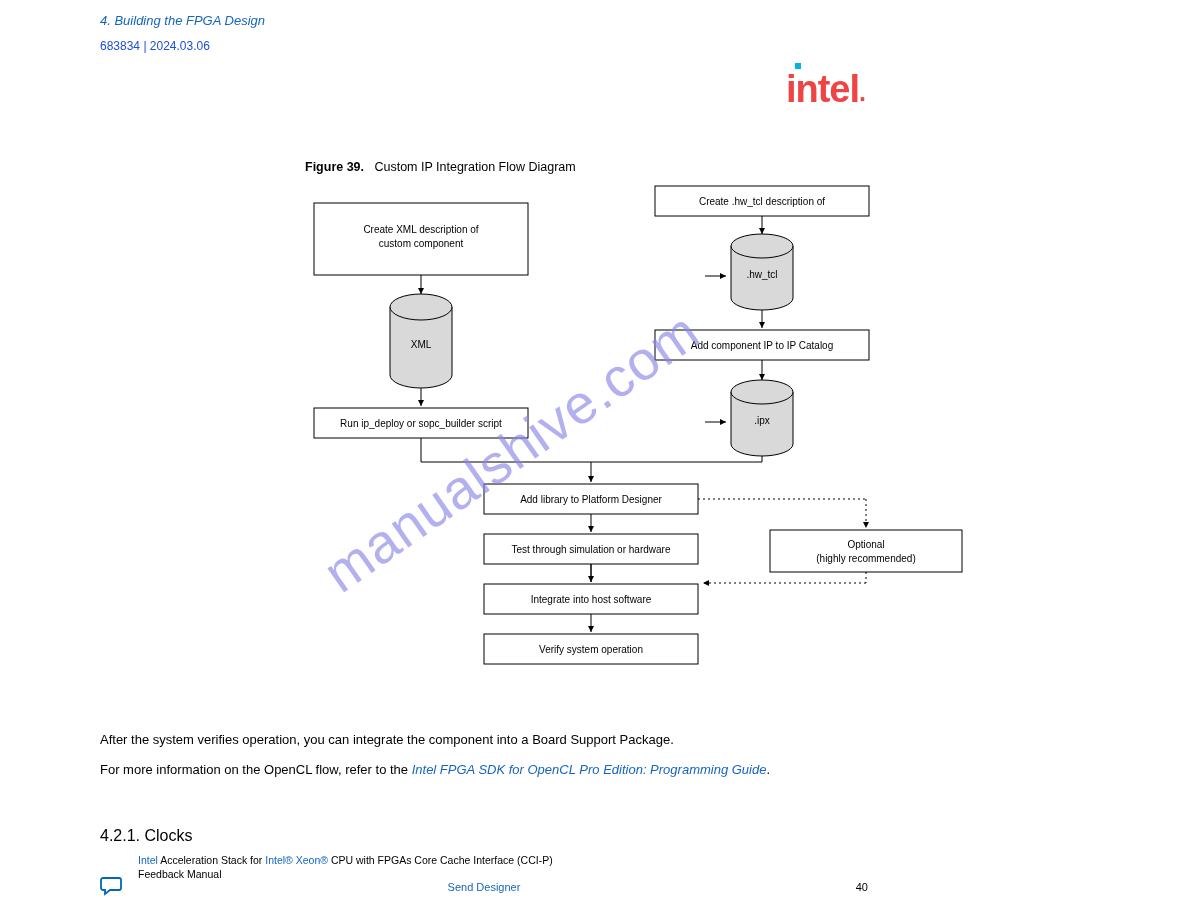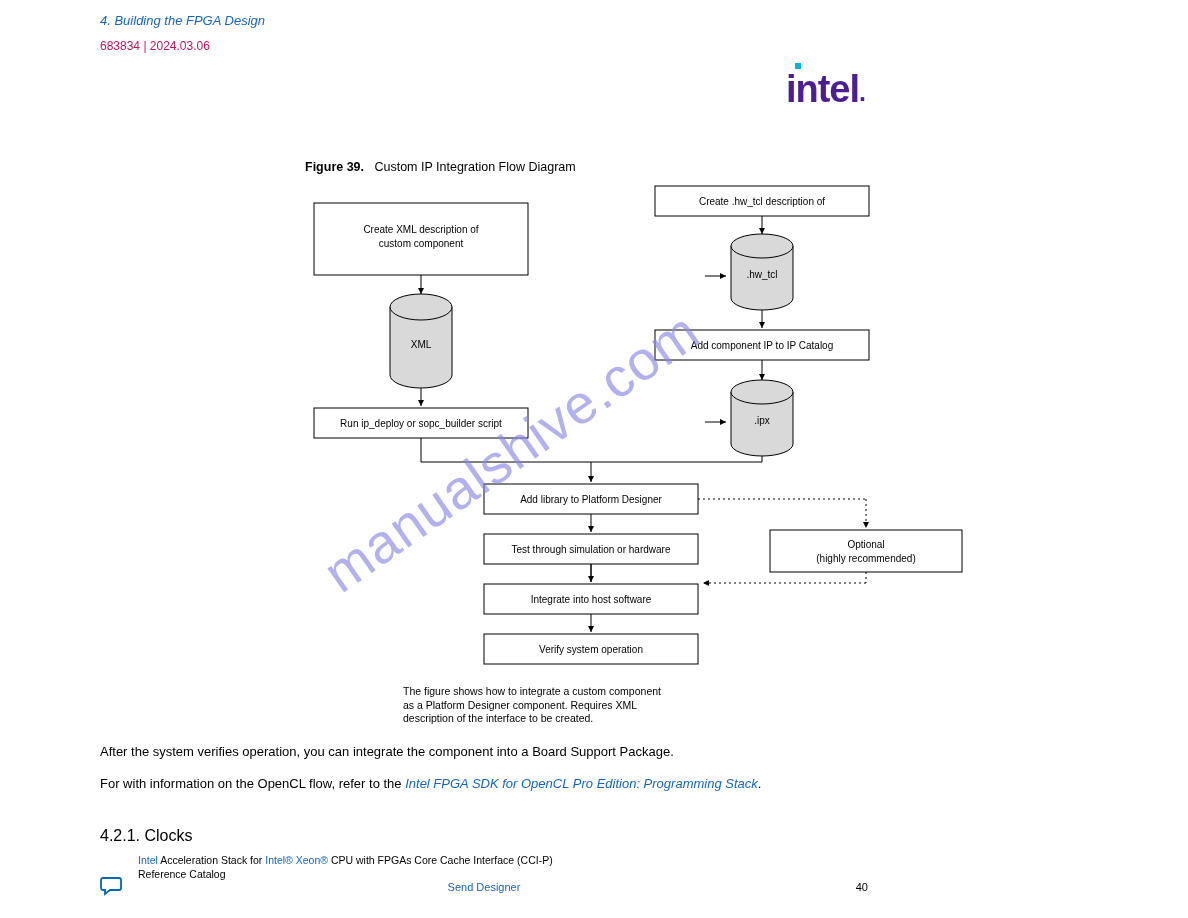--- a/index.html
+++ b/index.html
@@ -1,26 +1,26 @@
 <!DOCTYPE html>
 <html><head>
 <meta charset="utf-8">
 <style>
 html,body{margin:0;padding:0;width:1188px;height:918px;background:#fff;font-family:Arial,Helvetica,sans-serif;overflow:hidden}
 .page{position:relative;width:968px;height:918px}
 .page-title{position:absolute;left:100px;top:13px;font-size:13px;color:#1565c0;font-style:italic}
 .page-title a{color:#1565c0;text-decoration:none}
-.send-feedback{position:absolute;left:100px;top:39px;font-size:12px;color:#be185d}
-.intel-logo{position:absolute;right:103px;top:68px;font-weight:700;font-size:38px;color:#4c1d95;font-family:Arial,Helvetica,sans-serif;letter-spacing:-1px}
+.send-feedback{position:absolute;left:100px;top:39px;font-size:12px;color:#1d4ed8}
+.intel-logo{position:absolute;right:103px;top:68px;font-weight:700;font-size:38px;color:#ef4444;font-family:Arial,Helvetica,sans-serif;letter-spacing:-1px}
 .intel-logo::before{content:"";position:absolute;left:9px;top:-5px;width:6px;height:6px;background:#00b6e2}
 .intel-logo .dot{font-size:25px;position:relative;top:-1px}
 .fig-title{position:absolute;left:305px;top:160px;font-size:12.5px}
 .caption-text{position:absolute;left:403px;top:685px;width:270px;font-size:10.5px;line-height:1.3}
 .body-text{position:absolute;left:100px;top:730px;width:988px;font-size:13px;line-height:1.55}
-.body-text p{margin:12px 0 10px 0}
+.body-text p{margin:0 0 10px 0}
 .section-heading{position:absolute;left:100px;top:827px;font-size:16px;font-weight:400}
 .feedback-icon{position:absolute;left:100px;bottom:22px;width:24px;height:20px}
 .footer-left{position:absolute;left:138px;bottom:36px;font-size:10.5px;line-height:1.4}
 .footer-center{position:absolute;left:50%;bottom:25px;transform:translateX(-50%);font-size:11px}
 .footer-right{position:absolute;right:100px;bottom:25px;font-size:11px}
 .watermark{position:absolute;font-size:55px;color:#8a87e8;opacity:.65;transform:rotate(-35deg);font-family:Arial,Helvetica,sans-serif;pointer-events:none;font-weight:400;letter-spacing:1px}
 svg{position:absolute}
 .box{fill:#fff;stroke:#000;stroke-width:1}
 .cyl-body{fill:#d9d9d9;stroke:#000;stroke-width:1}
 .cyl-top{fill:#d9d9d9;stroke:#000;stroke-width:1}
@@ -111,36 +111,35 @@
 
   <line class="arrow" x1="291" y1="434" x2="291" y2="452" marker-end="url(#ahd)" style="display:none"></line>
   <rect class="box" x="184" y="454" width="214" height="30"></rect>
   <text class="flowtext" x="291" y="473">Verify system operation</text>
 
   <rect class="box" x="184" y="404" width="214" height="30"></rect>
   <text class="flowtext" x="291" y="423">Integrate into host software</text>
   <line class="arrow" x1="291" y1="434" x2="291" y2="452" marker-end="url(#ahd)"></line>
 </svg>
 
-<div class="caption-text">The figure shows how to integrate a custom component as a Platform Designer component.  Requires XML description of the interface to be created.</div>
 
 <div class="body-text">
   <p>After the system verifies operation, you can integrate the component into a Board Support Package.</p>
   <p>
-    <span>For with information on the OpenCL flow, refer to the </span><i><a style="color:#1565c0;text-decoration:none">Intel FPGA SDK for OpenCL Pro Edition: Programming Stack</a></i><span>.</span>
+    <span>For more information on the OpenCL flow, refer to the </span><i><a style="color:#1565c0;text-decoration:none">Intel FPGA SDK for OpenCL Pro Edition: Programming Guide</a></i><span>.</span>
   </p>
 </div>
 
 <div class="section-heading">4.2.1. Clocks</div>
 
 <svg class="feedback-icon" viewBox="0 0 24 20">
       <path fill="none" stroke="#0068b5" stroke-width="1.8" d="M3 2 h16 a2 2 0 0 1 2 2 v8 a2 2 0 0 1 -2 2 h-9 l-5 4 v-4 h-2 a2 2 0 0 1 -2 -2 v-8 a2 2 0 0 1 2 -2 z"></path>
     </svg>
 <div class="footer-left">
   <span style="color:#1565c0">Intel</span><span> Acceleration Stack for </span><span style="color:#1565c0">Intel® Xeon®</span><span> CPU with FPGAs Core Cache Interface (CCI-P)</span><br>
-  <span>Reference Catalog</span>
+  <span>Feedback Manual</span>
 </div>
 <div class="footer-center"><a style="color:#1565c0;text-decoration:none">Send Designer</a></div>
 <div class="footer-right">40</div>
 
 <div class="watermark" style="left:290px;top:420px">manualshive.com</div>
 
 </div>
 
 </body></html>

